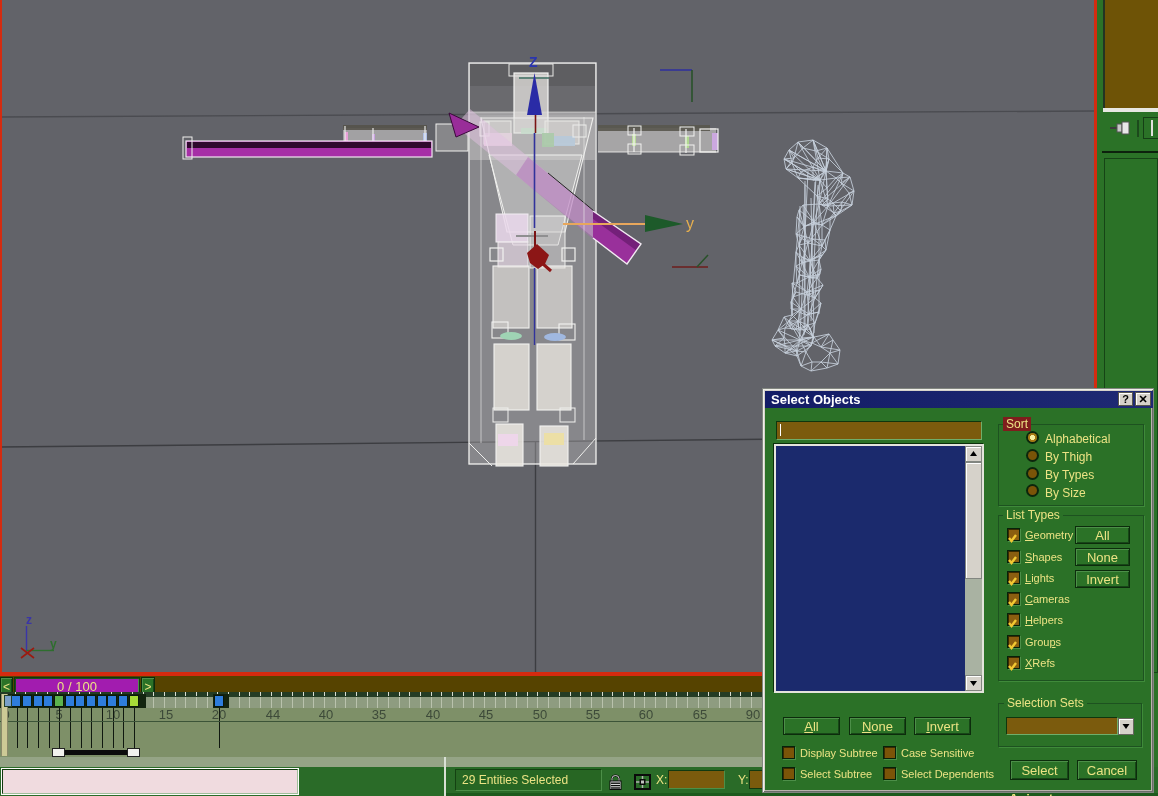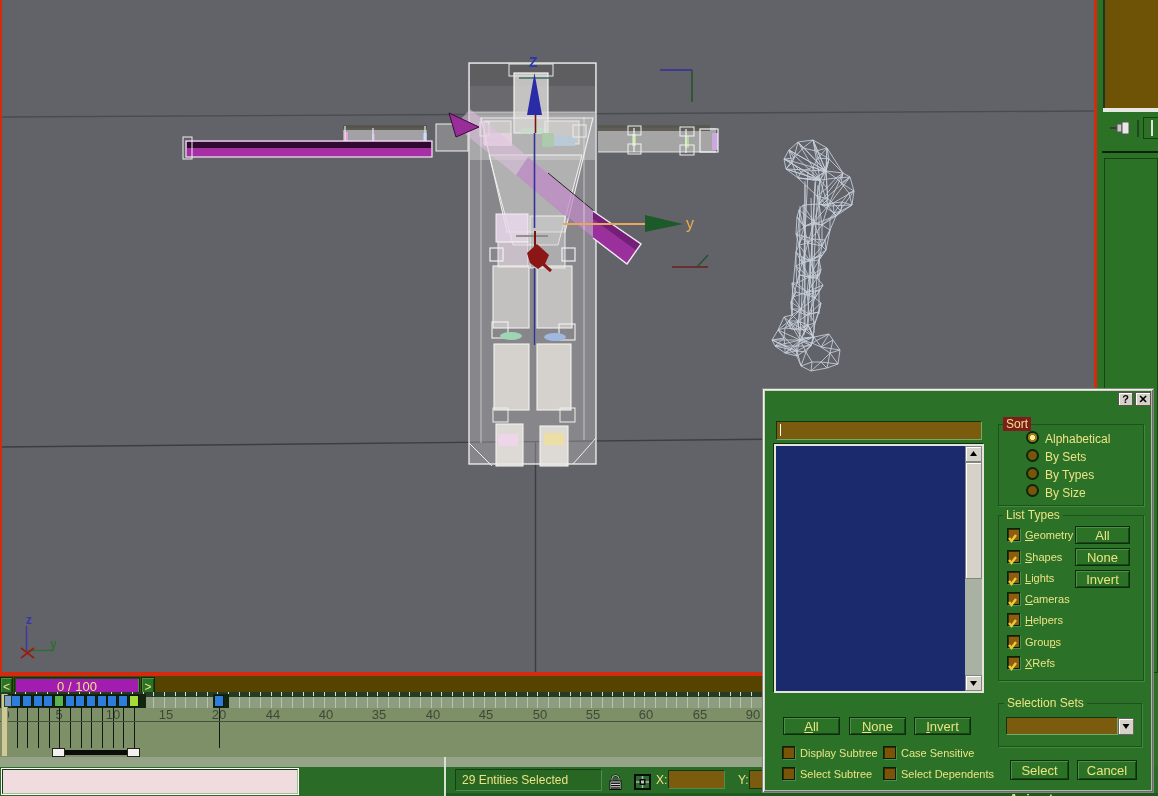--- a/index.html
+++ b/index.html
@@ -254,20 +254,21 @@
 <div class="abs" style="left:668px;top:770px;width:57px;height:19px;background:#7b5b0d;border:1px solid #123a10;border-bottom-color:#4c8f48;border-right-color:#4c8f48"></div>
 <div class="abs yt" style="left:738px;top:773px">Y:</div>
 <div class="abs" style="left:749px;top:770px;width:30px;height:19px;background:#7b5b0d;border:1px solid #123a10"></div>
 
 <div class="abs" style="left:446px;top:793px;width:712px;height:3px;background:#1d5a1d;overflow:hidden">
     <span style="position:absolute;left:563px;top:-2px;color:#ece384;font-size:13px;font-weight:bold">Animate</span>
   </div>
 
 <div class="abs" style="left:762px;top:388px;width:392px;height:405px;background:#2b7127;border:1px solid #828680;box-shadow:inset 1px 1px 0 #f0f0ea,inset -1px -1px 0 #6a6e68,inset 2px 2px 0 #d6d2ca,inset -2px -2px 0 #b8b4ac">
 
+  <div class="abs" style="left:2px;top:2px;width:388px;height:17px;background:linear-gradient(90deg,#131c66,#1f2a74);color:#fff;font-size:13px;font-weight:bold;line-height:17px;padding-left:6px">Select Objects</div>
   <div class="abs" style="left:355px;top:3px;width:15px;height:14px;background:#d6d2ca;border:1px solid #58564e;box-shadow:inset 1px 1px 0 #fff;color:#000;font-size:11px;font-weight:bold;text-align:center;line-height:13px">?</div>
   <div class="abs" style="left:372px;top:3px;width:16px;height:14px;background:#d6d2ca;border:1px solid #58564e;box-shadow:inset 1px 1px 0 #fff;color:#000;font-size:11px;font-weight:bold;text-align:center;line-height:13px">✕</div>
 
   <div class="abs" style="left:13px;top:32px;width:206px;height:19px;background:#7b5b0d;border:1px solid #0f360d;border-bottom-color:#6fae6a;border-right-color:#6fae6a">
       <div style="position:absolute;left:3px;top:2px;width:1px;height:12px;background:#fff"></div>
     </div>
 
   <div class="abs" style="left:11px;top:55px;width:210px;height:249px;background:#1b2a6d;border:2px solid #e4e4dc;box-shadow:-1px -1px 0 #0a2f0a">
 
     <div style="position:absolute;right:0;top:0;width:17px;height:245px;background:#a9b2a2"></div>
@@ -276,21 +277,21 @@
         </svg></div>
     <div style="position:absolute;right:0;top:16px;width:17px;height:117px;background:#d6d2ca;border:1px solid #828680;box-shadow:inset 1px 1px 0 #fff"></div>
     <div style="position:absolute;right:0;bottom:0;width:17px;height:16px;background:#d6d2ca;border:1px solid #828680;box-shadow:inset 1px 1px 0 #fff"><svg width="15" height="14">
           <polygon points="7.5,10 11,5 4,5" fill="#000"></polygon>
         </svg></div>
   </div>
 
   <div class="abs" style="left:235px;top:35px;width:146px;height:82px;border:1px solid #1d5220;box-shadow:1px 1px 0 #3f8a3a"></div>
   <div class="abs yt" style="left:240px;top:28px;background:#7f1d1d;padding:0 3px">Sort</div>
   <div class="abs yt" style="left:282px;top:43px">Alphabetical</div>
-  <div class="abs yt" style="left:282px;top:61px">By Sets</div>
+  <div class="abs yt" style="left:282px;top:61px">By Thigh</div>
   <div class="abs yt" style="left:282px;top:79px">By Types</div>
   <div class="abs yt" style="left:282px;top:97px">By Size</div>
   <div class="abs" style="left:265px;top:44px;width:9px;height:9px;border-radius:50%;background:radial-gradient(circle,#f6efa0 0 2.4px,#a87812 2.5px);box-shadow:0 0 0 2px #0c260c"></div>
   <div class="abs" style="left:265px;top:62px;width:9px;height:9px;border-radius:50%;background:#7a5408;box-shadow:0 0 0 2px #0c260c"></div>
   <div class="abs" style="left:265px;top:80px;width:9px;height:9px;border-radius:50%;background:#7a5408;box-shadow:0 0 0 2px #0c260c"></div>
   <div class="abs" style="left:265px;top:97px;width:9px;height:9px;border-radius:50%;background:#7a5408;box-shadow:0 0 0 2px #0c260c"></div>
 
   <div class="abs" style="left:235px;top:126px;width:146px;height:166px;border:1px solid #1d5220;box-shadow:1px 1px 0 #3f8a3a"></div>
   <div class="abs yt" style="left:240px;top:119px;background:#2b7127;padding:0 3px">List Types</div>
   <div class="cbk" style="left:244px;top:139px"><svg width="9" height="9" viewBox="0 0 9 9">

